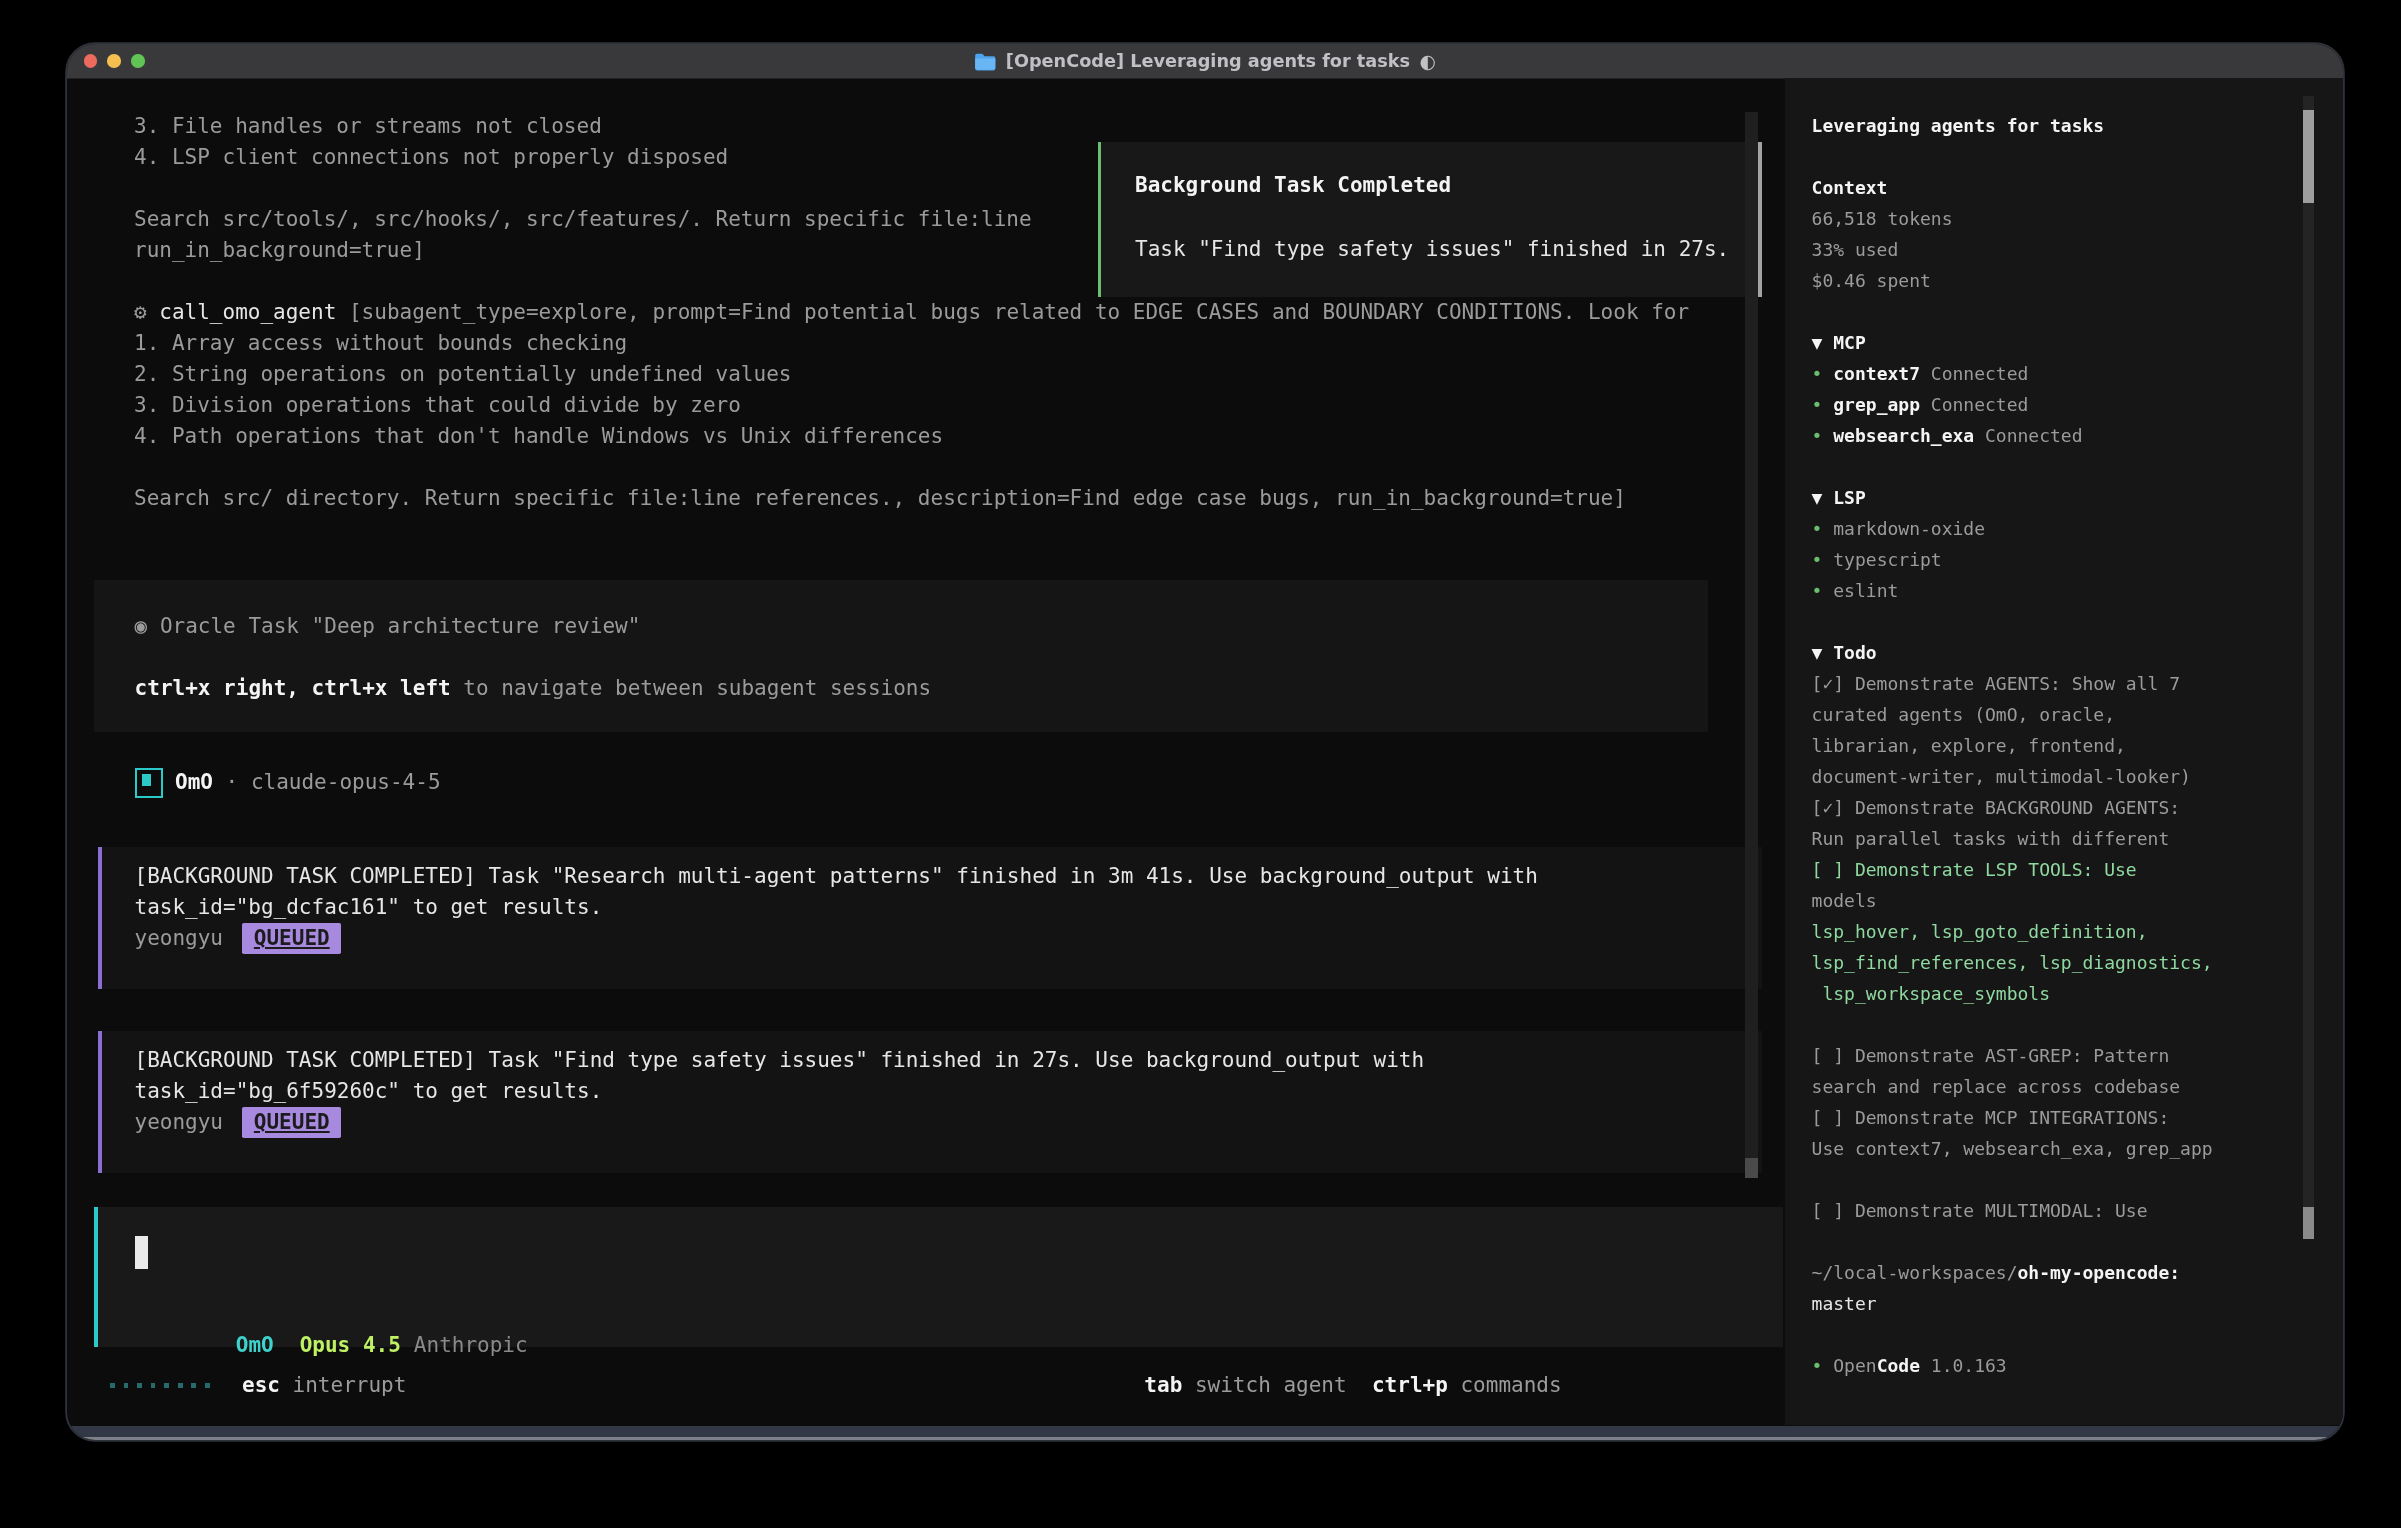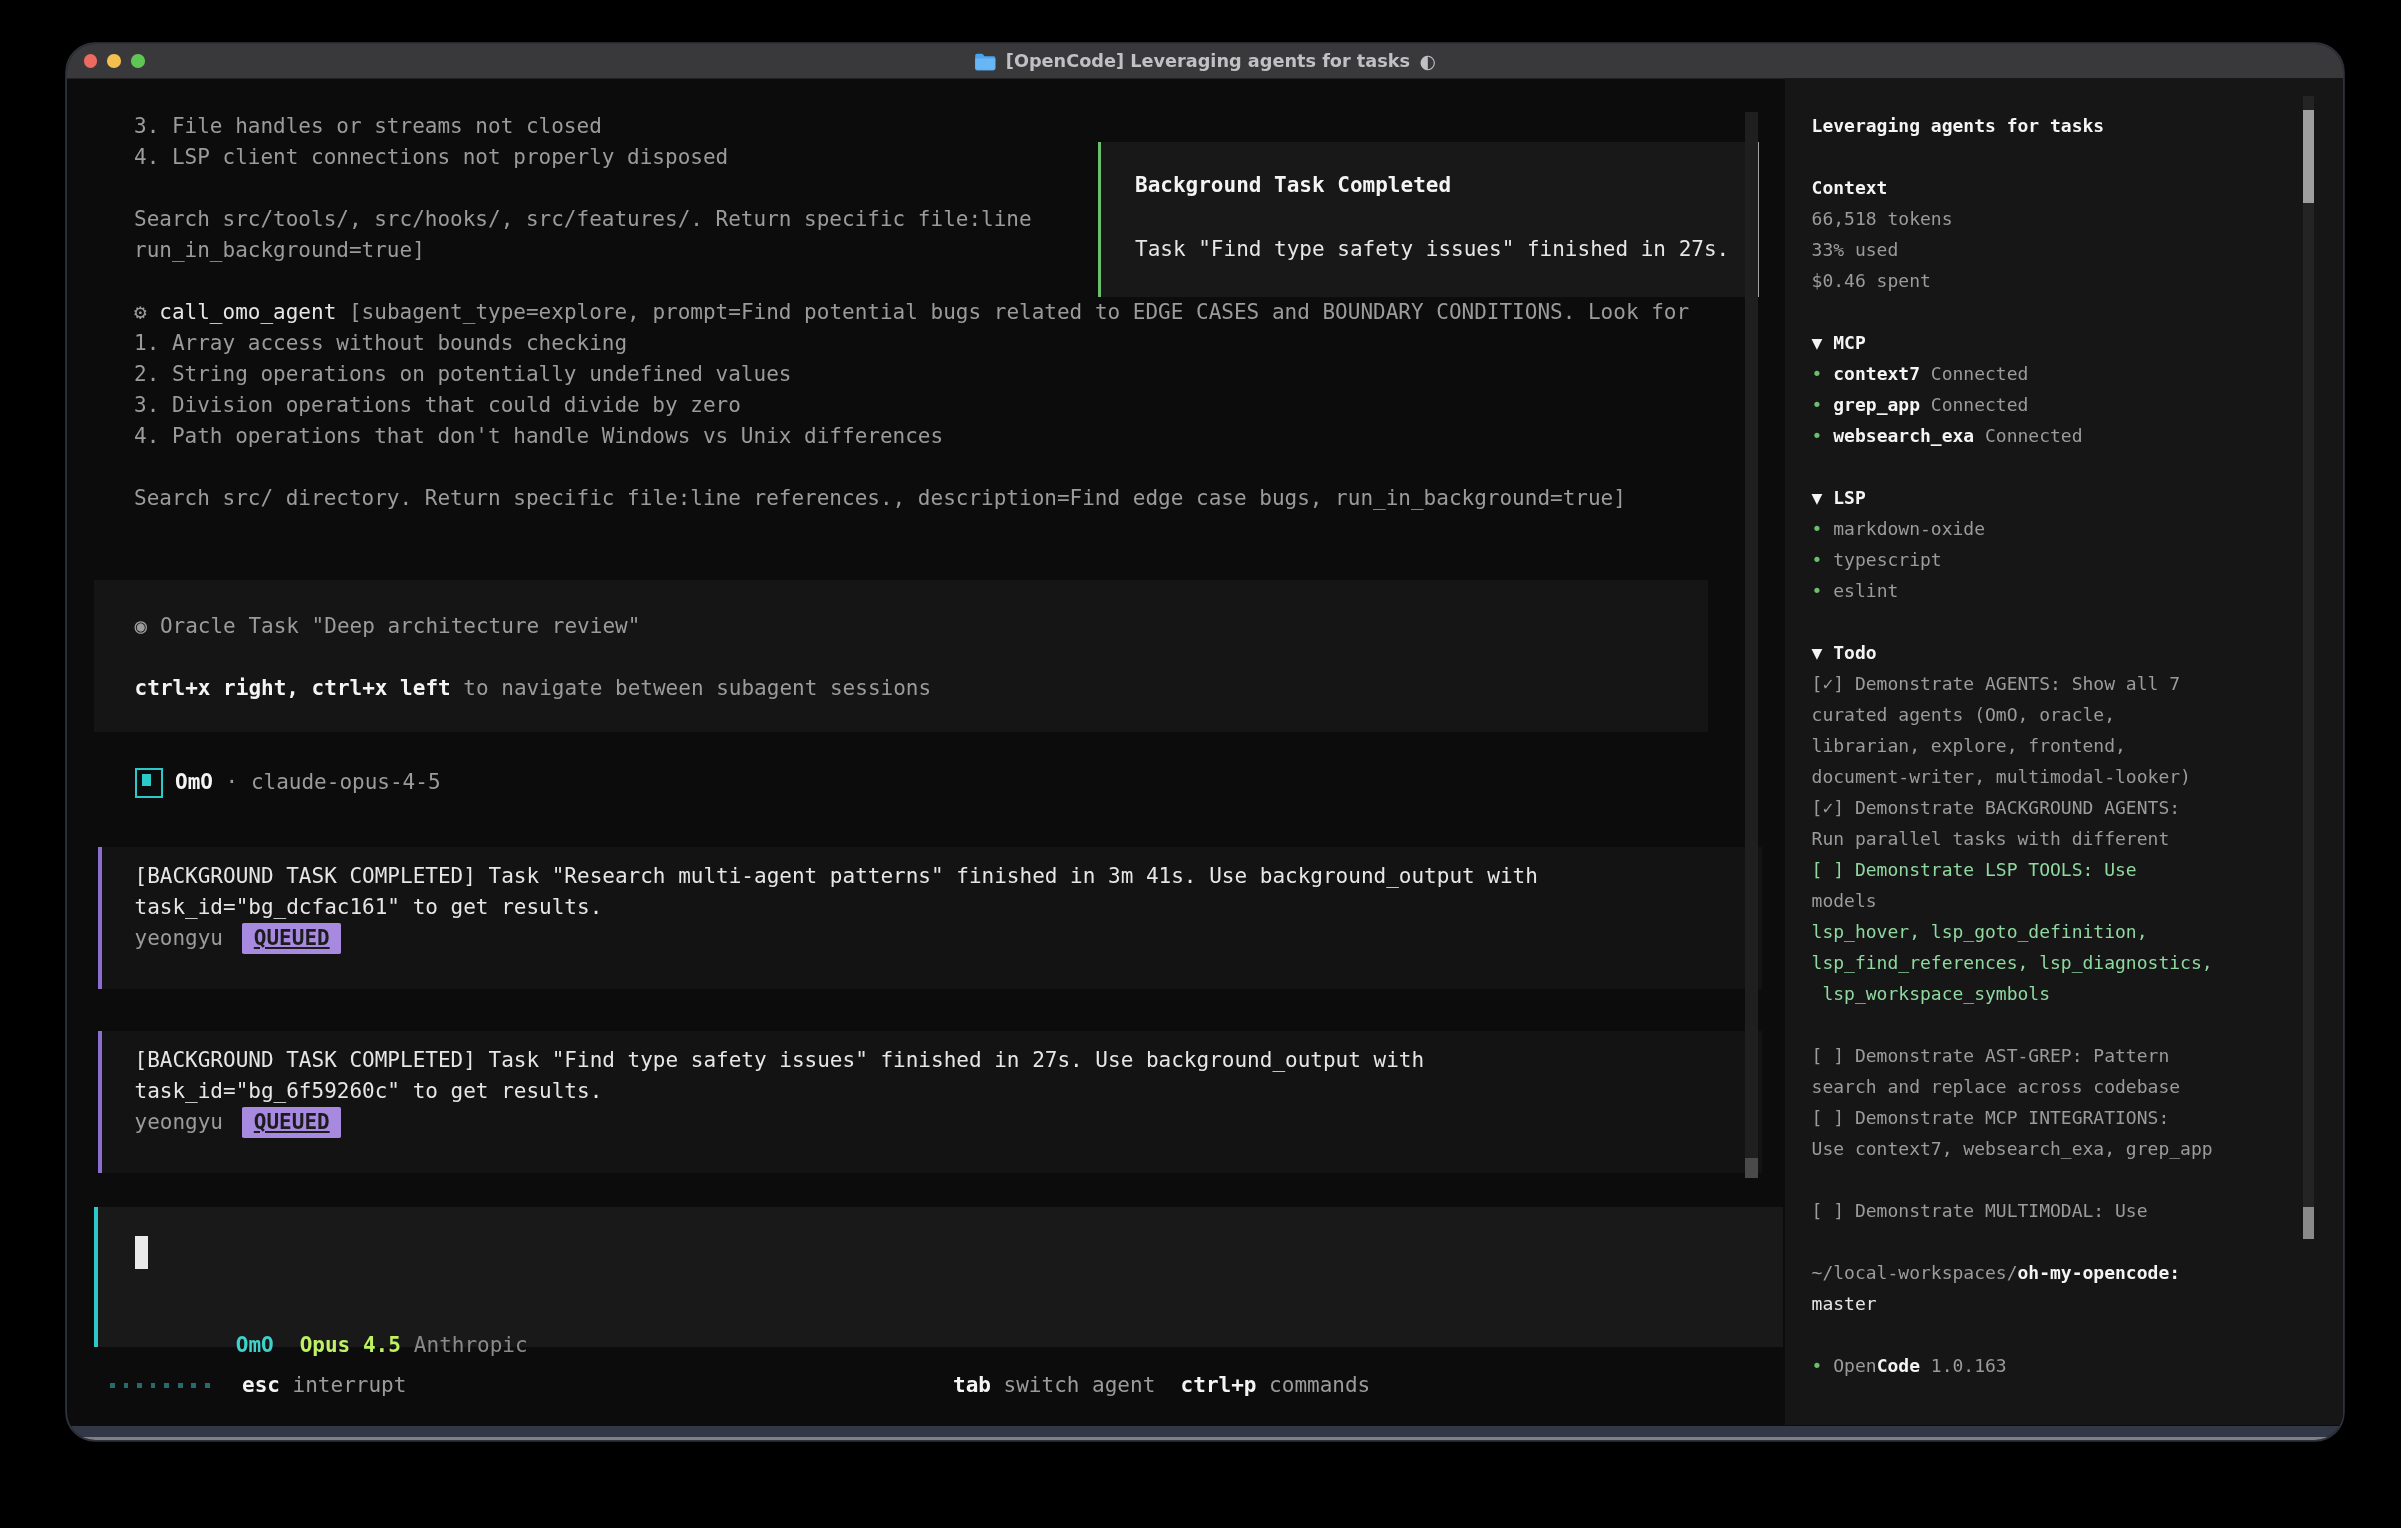--- a/index.html
+++ b/index.html
@@ -27,21 +27,21 @@
   .tline{height:31px;line-height:31px;white-space:pre;}
   .c-dim{color:#9b9b9b;}
   .c-white{color:#e6e6e6;}
   .c-bright{color:#f4f4f4;font-weight:bold;}
   .c-green{color:#6abf6e;}
   .c-todo{color:#8fd9a0;}
   .c-cyan{color:#3ed2cc;font-weight:bold;}
   .scrollback{position:absolute;left:67px;top:32.5px;width:1619px;}
   
   .notify{position:absolute;left:1031px;top:64px;width:656px;height:155px;background:#181818;
-    border-left:3px solid #6abf6e;border-right:2px solid #a3a3a3;}
+    border-left:3px solid #6abf6e;border-right:5px solid #a3a3a3;}
   .notify .ntitle{position:absolute;left:34px;top:28px;}
   .notify .nbody{position:absolute;left:34px;top:92px;}
   
   .oracle{position:absolute;left:26.6px;top:502px;width:1614px;height:152px;background:#151515;}
   .oracle .inner{position:absolute;left:41px;top:31px;}
   
   .agent-header{position:absolute;left:68px;top:689px;height:31px;}
   .agent-icon{position:absolute;left:0;top:0.6px;width:23.6px;height:26px;border:2.4px solid #2cc9c9;background:#0c0c0c;}
   .agent-icon i{position:absolute;left:4.7px;top:4.7px;width:9.5px;height:11.8px;background:#2cc9c9;}
   .agent-header .aline{position:absolute;left:40px;top:0;}
@@ -54,21 +54,21 @@
   
   .inputbox{position:absolute;left:26.6px;top:1129px;width:1685px;height:140px;background:#191919;border-left:4.1px solid #2cc9c9;}
   .cursor{position:absolute;left:37px;top:29px;width:13.6px;height:33px;background:#eaeaea;}
   .inputstatus{position:absolute;left:37px;top:92px;height:31px;line-height:31px;white-space:pre;}
   .inputstatus .model{color:#bef264;font-weight:bold;margin-left:26px;}
   .inputstatus .provider{color:#8a8a8a;margin-left:13px;}
   
   .dots{position:absolute;left:43px;top:1305px;display:flex;gap:8.9px;}
   .dot{width:4.7px;height:5.3px;background:#266b6b;}
   .esc-group{position:absolute;left:175px;top:1292px;height:31px;line-height:31px;white-space:pre;}
-  .key-group-right{position:absolute;top:1292px;left:886px;width:800px;text-align:left;height:31px;line-height:31px;white-space:pre;}
+  .key-group-right{position:absolute;top:1292px;left:886px;width:800px;text-align:center;height:31px;line-height:31px;white-space:pre;}
   
   .vscroll{position:absolute;left:1678px;top:34px;width:13px;height:1065px;background:#1f1f1f;}
   .vscroll .thumb{position:absolute;left:0;top:1046px;width:13px;height:19.5px;background:#4a4a4a;}
   
   .sidebar{position:absolute;left:1718px;top:34px;width:558px;height:1347px;background:#161616;font-size:18px;}
   .sidelines{position:absolute;left:26.6px;top:32px;width:479px;}
   .sidescroll{position:absolute;left:518px;top:17.7px;width:10.6px;height:1143px;background:#242424;}
   .sidescroll .sthumb1{position:absolute;left:0;top:14.8px;width:10.6px;height:93px;background:#9e9e9e;}
   .sidescroll .sthumb2{position:absolute;left:0;top:1111px;width:10.6px;height:32.5px;background:#8a8a8a;}
   

